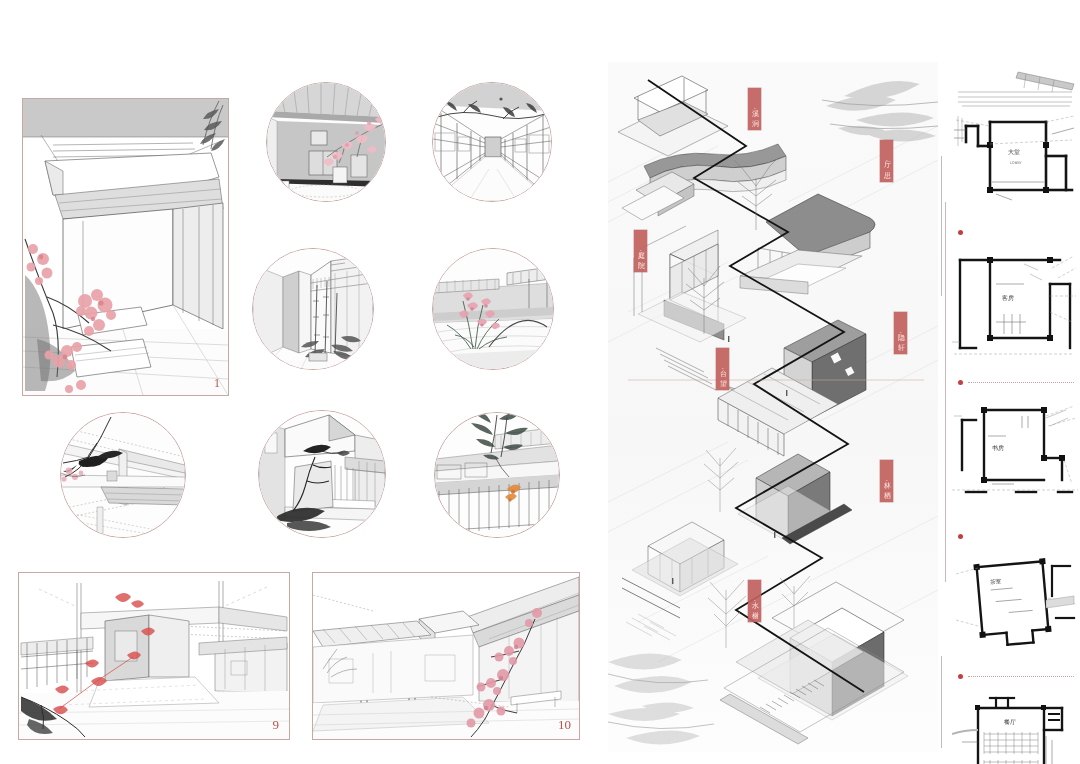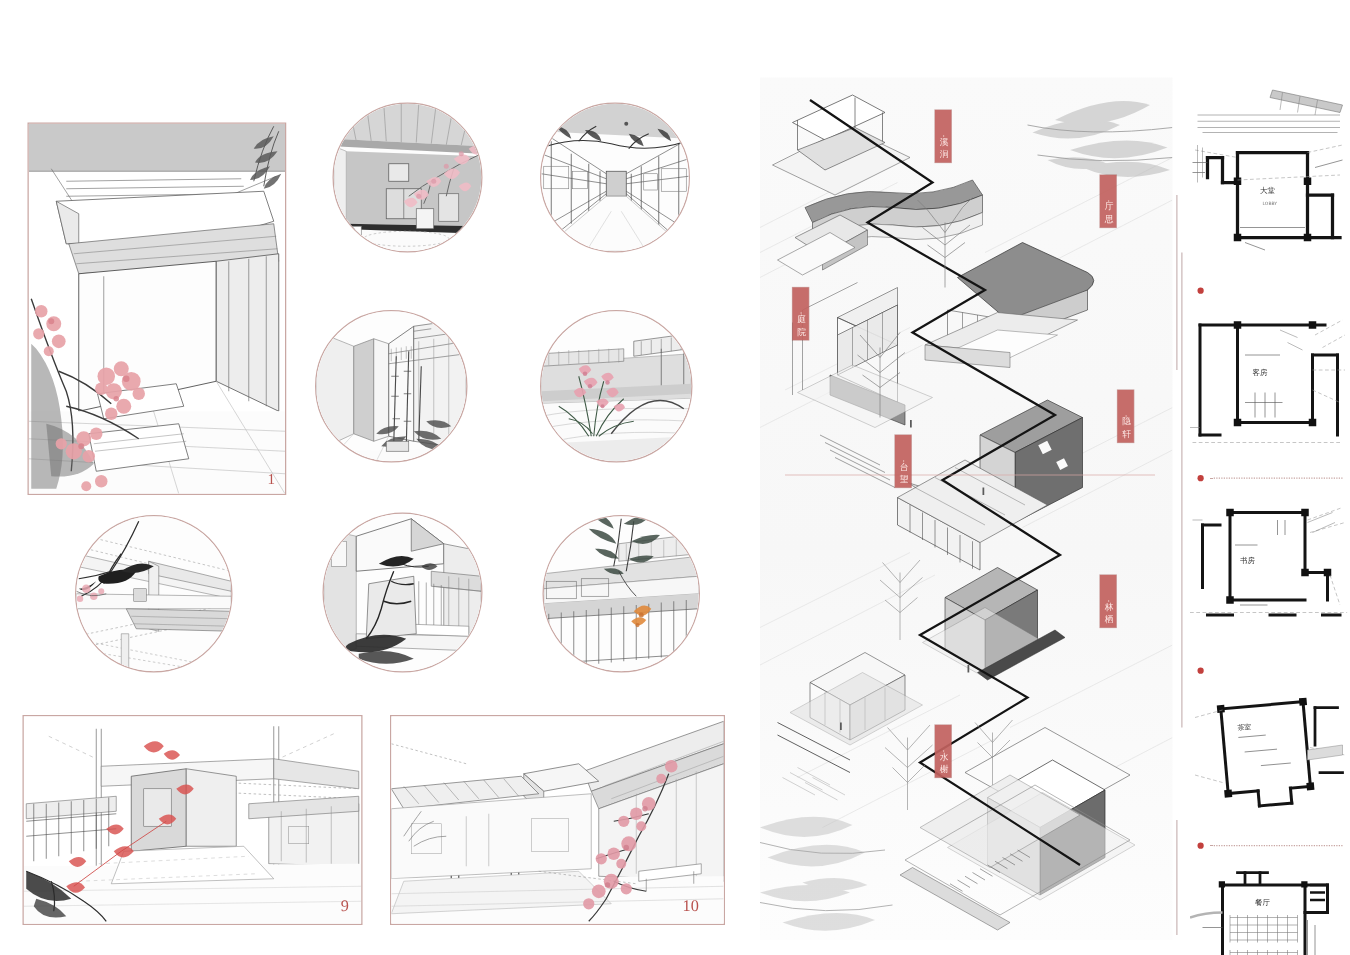--- a/index.html
+++ b/index.html
@@ -748,21 +748,21 @@
             <circle cx="188" cy="105" r="2.2"></circle>
           <circle cx="173" cy="135" r="2.2"></circle>
         </g>
 
         <g stroke="#7c7c7c" stroke-width=".55" fill="none">
           <path d="M14 100 Q22 88 34 84"></path>
             <path d="M18 104 Q30 96 44 96"></path>
           <path d="M10 96 Q18 84 24 76"></path>
         </g>
       </svg>
-      <div class="fig-num big" style="right:20px;bottom:8px;">10</div>
+      <div class="fig-num big" style="right:8px;bottom:8px;">10</div>
     </div>
   </div>
 
   <div id="axo-panel">
     <svg class="sv" viewBox="0 0 330 690" preserveAspectRatio="none">
       <defs>
         <g id="bldg">
           <path d="M0 0 L60 -30 L110 0 L50 30 Z"></path>
         </g>
       </defs>

